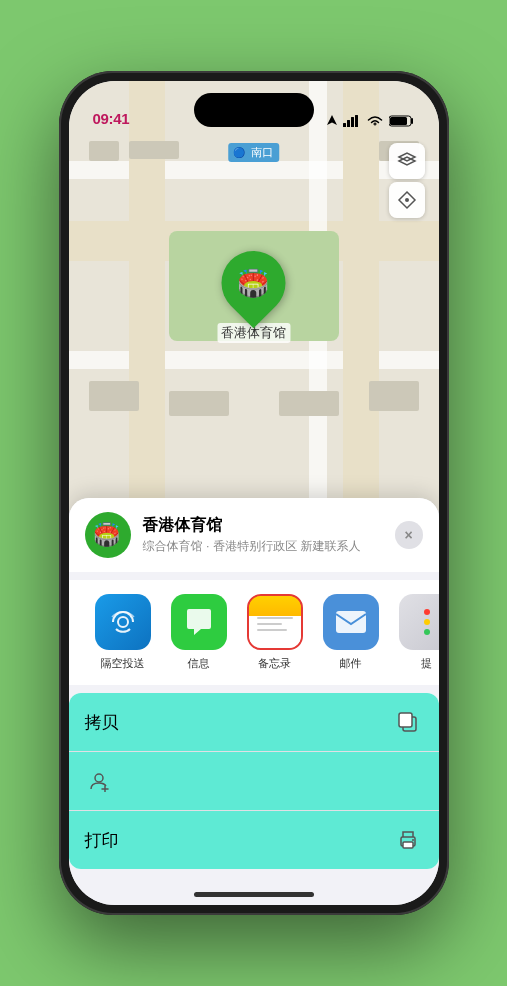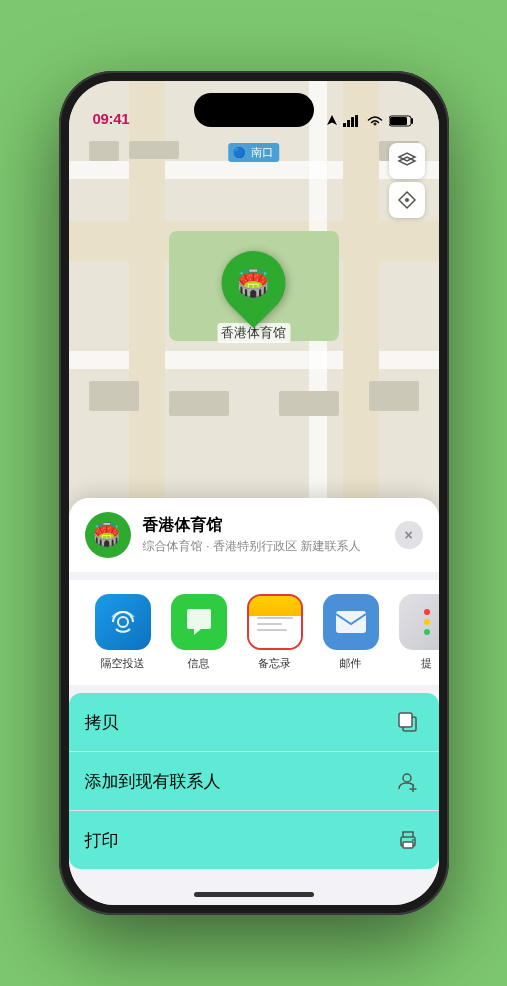--- a/index.html
+++ b/index.html
@@ -496,21 +496,20 @@
           <div class="action-icon">
             <svg width="22" height="22" viewBox="0 0 22 22">
               <rect x="6" y="6" width="13" height="14" rx="2" fill="none" stroke="#555" stroke-width="1.5"></rect>
               <rect x="2" y="2" width="13" height="14" rx="2" fill="white" stroke="#555" stroke-width="1.5"></rect>
             </svg>
           </div>
         </div>
 
 
         <div class="action-row">
-          <span class="action-label">添加到现有联系人</span>
           <div class="action-icon">
             <svg width="22" height="22" viewBox="0 0 22 22">
               <circle cx="10" cy="8" r="4" fill="none" stroke="#555" stroke-width="1.5"></circle>
               <path d="M2 19 Q2 13 10 13 Q15 13 17 16" fill="none" stroke="#555" stroke-width="1.5"></path>
               <path d="M16 16 L16 22 M13 19 L19 19" stroke="#555" stroke-width="1.5" stroke-linecap="round"></path>
             </svg>
           </div>
         </div>
 
 

